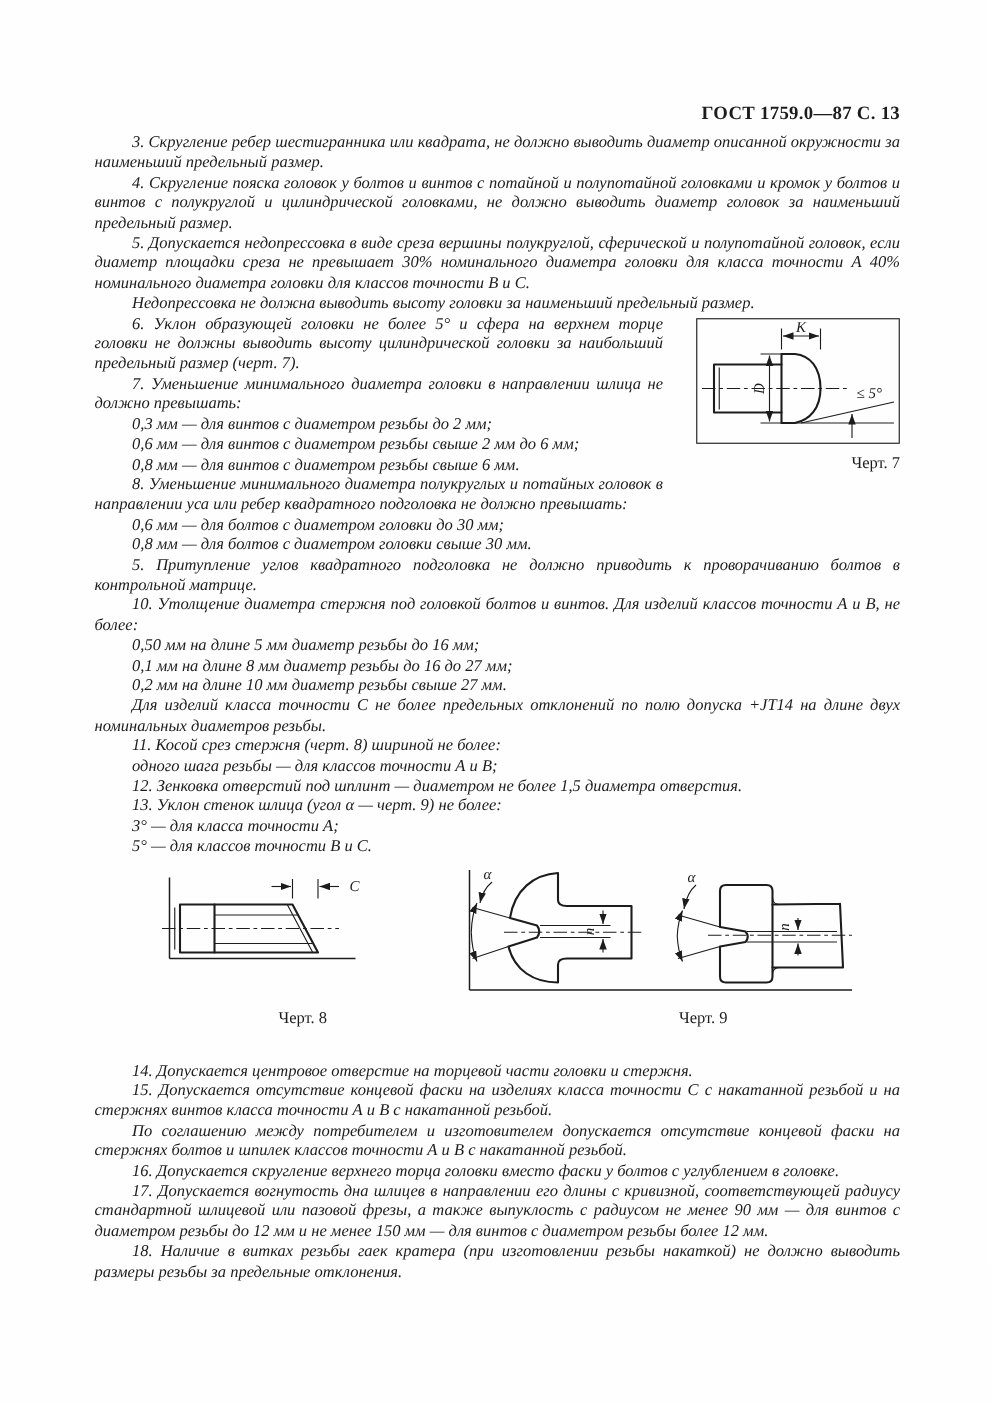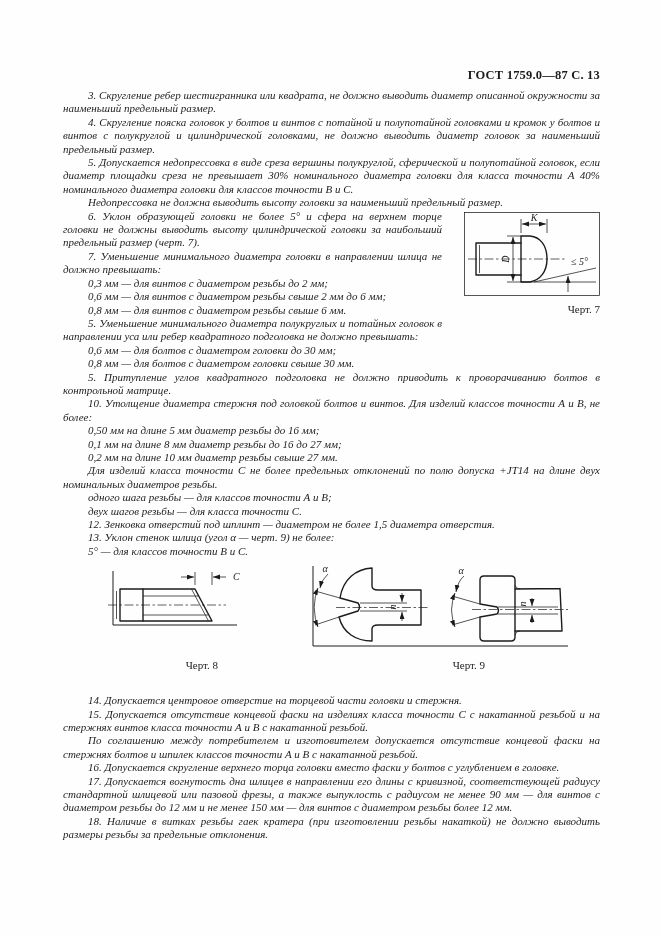--- a/index.html
+++ b/index.html
@@ -90,33 +90,34 @@
         </g>
       </svg>
       <div class="figcap fig7cap">Черт. 7</div>
     </div>
 
     <p class="para">6. Уклон образующей головки не более 5° и сфера на верхнем торце головки не должны выводить высоту цилиндрической головки за наибольший предельный размер (черт. 7).</p>
     <p class="para">7. Уменьшение минимального диаметра головки в направлении шлица не должно превышать:</p>
     <p class="para">0,3 мм — для винтов с диаметром резьбы до 2 мм;</p>
     <p class="para">0,6 мм — для винтов с диаметром резьбы свыше 2 мм до 6 мм;</p>
     <p class="para">0,8 мм — для винтов с диаметром резьбы свыше 6 мм.</p>
-    <p class="para">5. Уменьшение минимального диаметра полукруглых и потайных головок в направлении уса или ребер квадратного подголовка не должно превышать:</p>
+    <p class="para">8. Уменьшение минимального диаметра полукруглых и потайных головок в направлении уса или ребер квадратного подголовка не должно превышать:</p>
     <p class="para">0,6 мм — для болтов с диаметром головки до 30 мм;</p>
     <p class="para">0,8 мм — для болтов с диаметром головки свыше 30 мм.</p>
     <p class="para">5. Притупление углов квадратного подголовка не должно приводить к проворачиванию болтов в контрольной матрице.</p>
     <p class="para">10. Утолщение диаметра стержня под головкой болтов и винтов. Для изделий классов точности А и В, не более:</p>
     <p class="para">0,50 мм на длине 5 мм диаметр резьбы до 16 мм;</p>
     <p class="para">0,1 мм на длине 8 мм диаметр резьбы до 16 до 27 мм;</p>
     <p class="para">0,2 мм на длине 10 мм диаметр резьбы свыше 27 мм.</p>
     <p class="para">Для изделий класса точности С не более предельных отклонений по полю допуска +JT14 на длине двух номинальных диаметров резьбы.</p>
+    <p class="para">11. Косой срез стержня (черт. 8) шириной не более:</p>
     <p class="para">одного шага резьбы — для классов точности А и В;</p>
-    <p class="para">двух шагов резьбы — для класса точности С.</p>
     <p class="para">12. Зенковка отверстий под шплинт — диаметром не более 1,5 диаметра отверстия.</p>
     <p class="para">13. Уклон стенок шлица (угол α — черт. 9) не более:</p>
+    <p class="para">3° — для класса точности А;</p>
     <p class="para">5° — для классов точности В и С.</p>
 
     <div class="figrow">
       <svg class="svg8" width="150" height="64" viewBox="0 0 150 64">
         <defs>
           <marker id="a8" markerWidth="8" markerHeight="6" refX="7" refY="2.5" orient="auto" markerUnits="userSpaceOnUse">
             <path d="M0,0 L7,2.5 L0,5 Z" fill="#1c1c1c"></path>
           </marker>
         </defs>
         <g>

